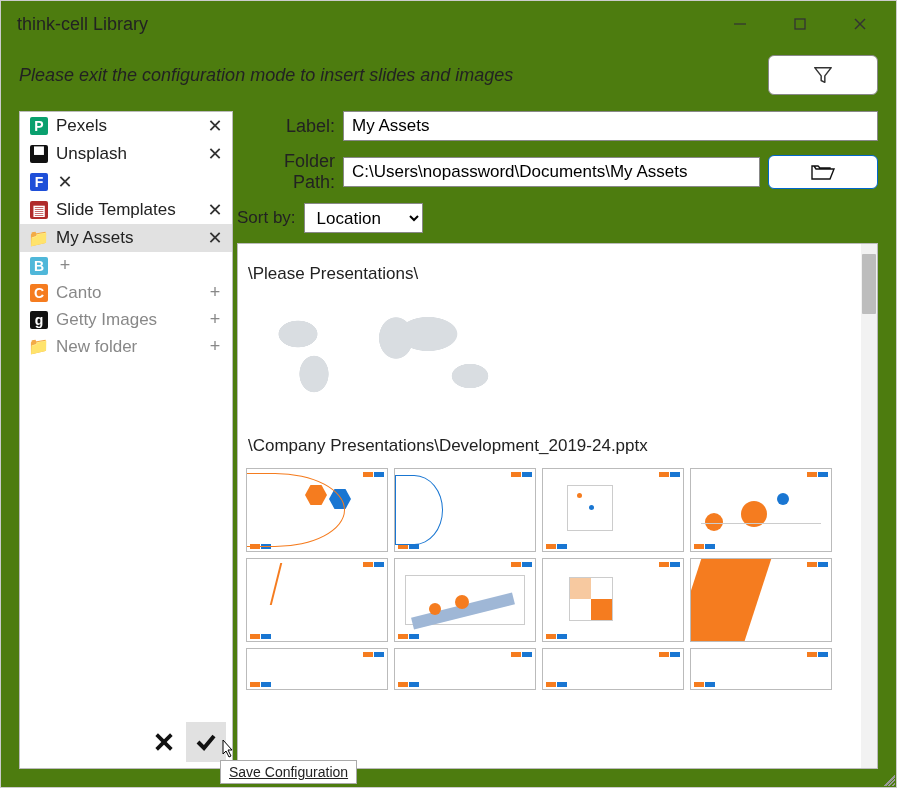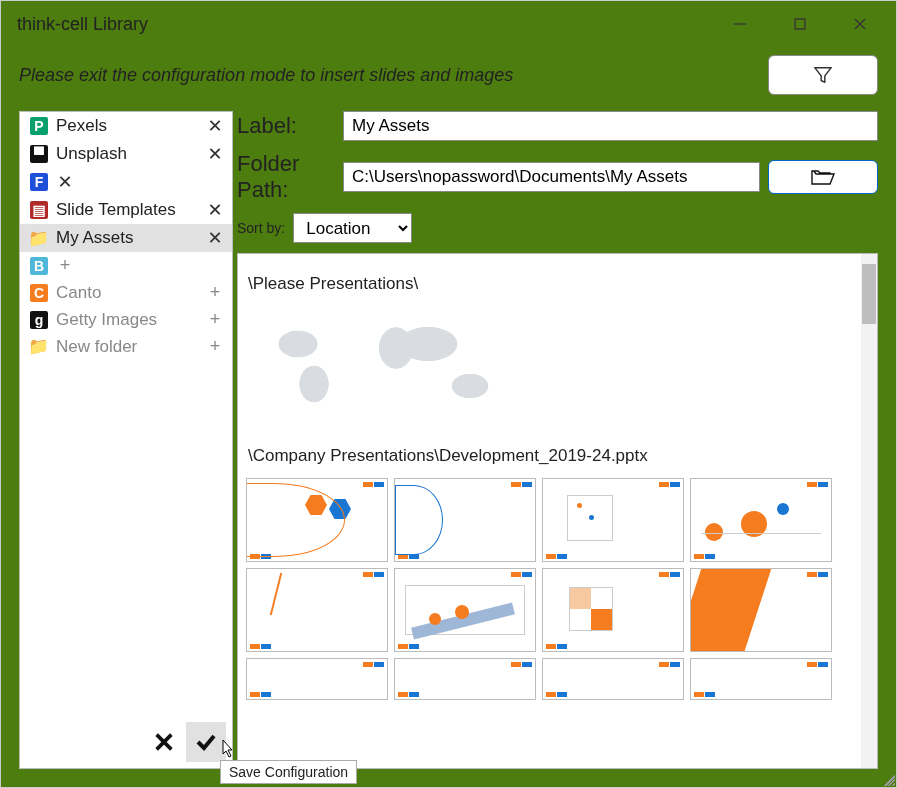--- a/index.html
+++ b/index.html
@@ -20,46 +20,46 @@
   .source-item.dim { color: #888; }
   .source-icon { width: 18px; height: 18px; display: flex; align-items: center; justify-content: center; font-size: 14px; font-weight: bold; color: #fff; border-radius: 2px; flex-shrink: 0; }
   .source-label { flex: 1; white-space: nowrap; overflow: hidden; }
   .source-action { width: 18px; text-align: center; font-size: 18px; color: #333; }
   .source-item.dim .source-action { color: #888; }
   .sidebar-footer { display: flex; justify-content: flex-end; padding: 6px; gap: 2px; }
   .footer-btn { width: 40px; height: 40px; display: flex; align-items: center; justify-content: center; font-size: 22px; font-weight: bold; background: #fff; border: none; }
   .footer-btn.primary { background: #e1e1e1; }
   .content { flex: 1; display: flex; flex-direction: column; gap: 10px; min-width: 0; }
   .field-row { display: flex; align-items: center; gap: 8px; }
-  .field-label { width: 98px; font-size: 22px; }
+  .field-label { width: 98px; text-align: right; font-size: 18px; }
   .text-input { flex: 1; height: 30px; border: 1px solid #888; padding: 2px 8px; font-size: 17px; font-family: inherit; }
   .browse-btn { width: 110px; height: 34px; border: 1.8px solid #0066cc; border-radius: 6px; background: #fff; display: flex; align-items: center; justify-content: center; }
   .sort-row { display: flex; align-items: center; gap: 8px; }
-  .sort-label { font-size: 14px; }
+  .sort-label { font-size: 17px; }
   .sort-select { height: 30px; border: 1px solid #888; padding: 2px 24px 2px 8px; font-size: 17px; background: #fff; font-family: inherit; }
   .preview-area { flex: 1; border: 1px solid #bbb; background: #fff; overflow: hidden; position: relative; display: flex; }
   .preview-scroll { flex: 1; overflow: hidden; padding: 6px; }
   .scrollbar-track { width: 16px; background: #f2f2f2; position: relative; }
   .scrollbar-thumb { position: absolute; top: 10px; left: 1px; width: 14px; height: 60px; background: #bdbdbd; border-radius: 1px; }
   .group-header { font-size: 17px; padding: 14px 4px 10px 4px; }
   .world-map { width: 280px; height: 120px; margin: 4px; background:
     radial-gradient(ellipse 32px 22px at 50px 36px, #d9dde1 60%, transparent 62%),
     radial-gradient(ellipse 24px 30px at 66px 76px, #d9dde1 60%, transparent 62%),
     radial-gradient(ellipse 28px 34px at 148px 40px, #d9dde1 60%, transparent 62%),
     radial-gradient(ellipse 48px 28px at 180px 36px, #d9dde1 60%, transparent 62%),
     radial-gradient(ellipse 30px 20px at 222px 78px, #d9dde1 60%, transparent 62%);
   }
   .thumb-grid { display: flex; flex-wrap: wrap; gap: 6px; padding: 2px; }
   .thumb { width: 142px; height: 84px; border: 1px solid #bbb; background: #fff; position: relative; overflow: hidden; }
   .thumb::before { content: ""; position: absolute; top: 3px; right: 14px; width: 10px; height: 5px; background: #f57c1f; }
   .thumb::after { content: ""; position: absolute; top: 3px; right: 3px; width: 10px; height: 5px; background: #1976d2; }
   .thumb .btm { position: absolute; bottom: 2px; left: 3px; width: 10px; height: 5px; background: #f57c1f; box-shadow: 11px 0 0 #1976d2; }
   .thumb .art { position: absolute; inset: 10px 4px 10px 4px; }
   .hex { position: absolute; width: 22px; height: 20px; background: #f57c1f; clip-path: polygon(25% 0, 75% 0, 100% 50%, 75% 100%, 25% 100%, 0 50%); }
-  .tooltip { position: absolute; left: 220px; top: 760px; background: #fff; border: 1px solid #aaa; padding: 3px 8px; font-size: 14px; z-index: 10; }
+  .tooltip { position: absolute; left: 220px; top: 760px; background: #fff; border: 1px solid #aaa; padding: 3px 8px; font-size: 14px; z-index: 10; text-decoration: underline; }
   .cursor { position: absolute; left: 217px; top: 738px; z-index: 11; pointer-events: none; }
   .resize-grip { position: absolute; right: 2px; bottom: 2px; width: 14px; height: 14px; background:
     linear-gradient(135deg, transparent 0 60%, #999 60% 68%, transparent 68% 74%, #999 74% 82%, transparent 82% 88%, #999 88% 96%, transparent 96%);
   }
 </style>
 </head>
 <body>
 
 <div class="window">
   <div class="titlebar">

